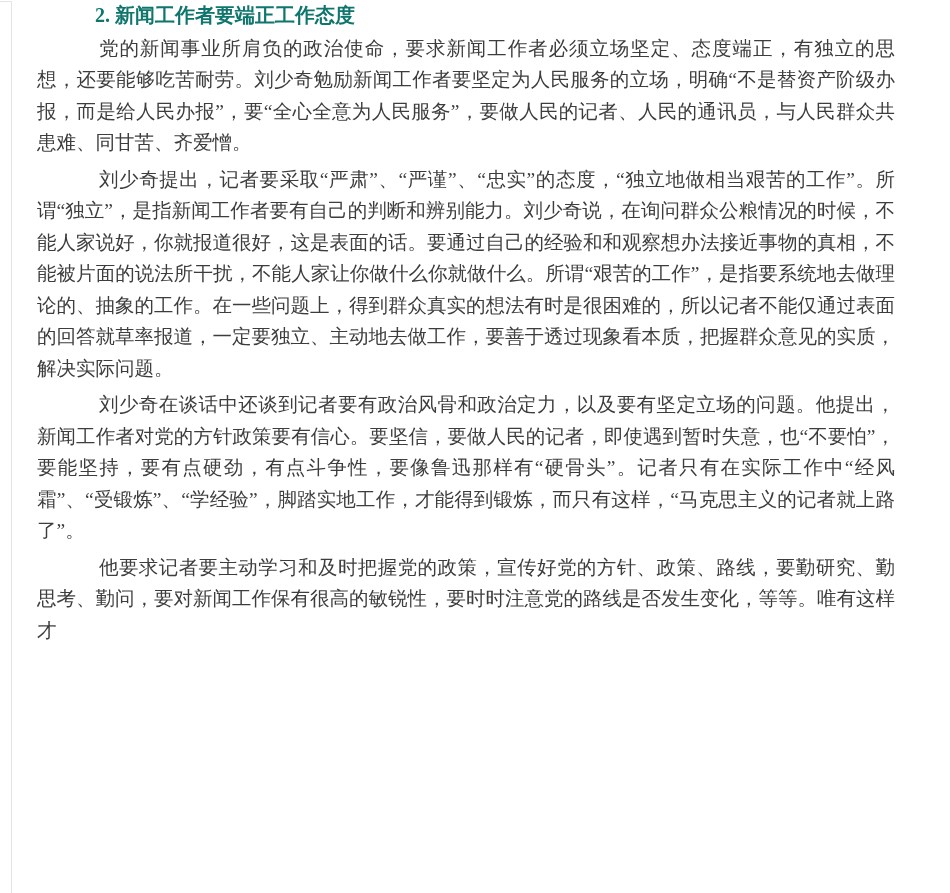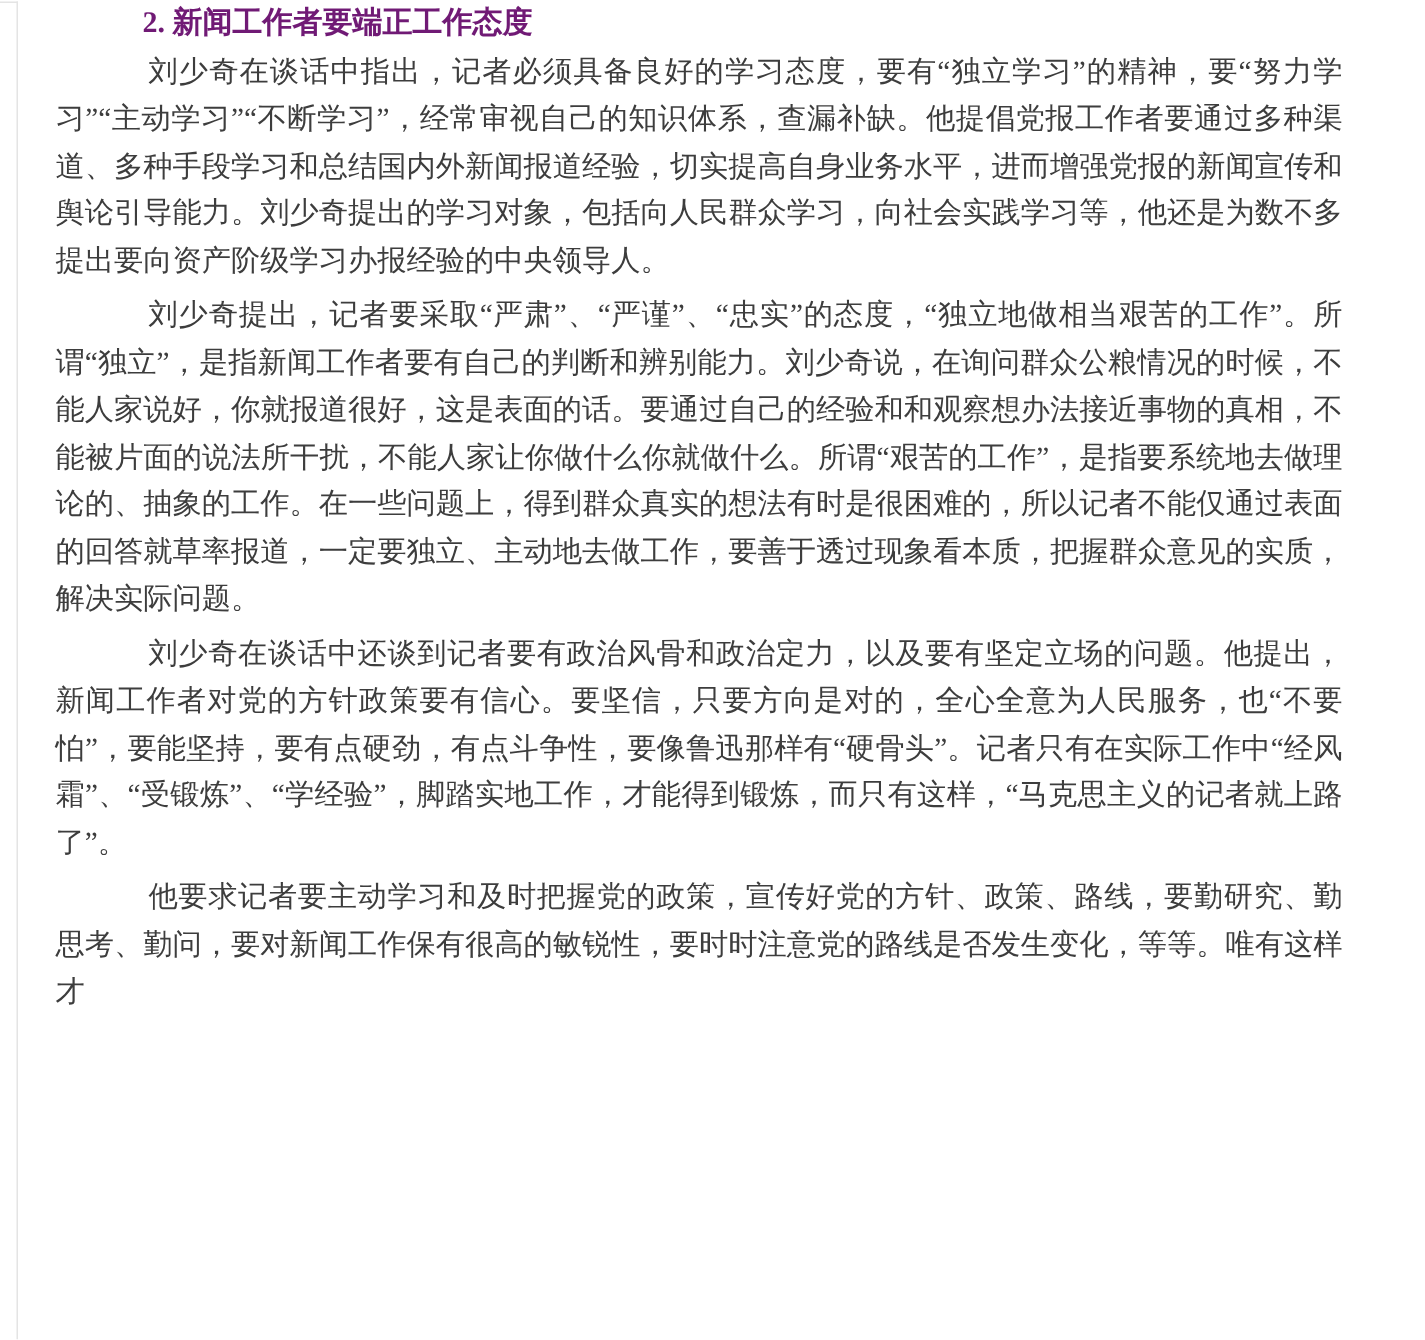--- a/index.html
+++ b/index.html
@@ -38,36 +38,36 @@
     width: 858px;
     font-size: 19.5px;
     line-height: 31.5px;
     text-align: justify;
     letter-spacing: 0;
   }
   .content h3 {
     font-size: 20px;
     font-weight: bold;
     margin: 0 0 1px 0;
-    color: #701a75;
+    color: #0f766e;
     text-indent: 58px;
     line-height: 31.5px;
     text-align: left;
   }
   .content p {
     margin: 0 0 5px 0;
     text-indent: 62px;
     word-break: break-all;
   }
 </style>
 </head>
 <body>
 
 <div class="border-corner-h"></div>
 <div class="border-v"></div>
 
 <div class="content">
   <h3>2. 新闻工作者要端正工作态度</h3>
-  <p>刘少奇在谈话中指出，记者必须具备良好的学习态度，要有“独立学习”的精神，要“努力学习”“主动学习”“不断学习”，经常审视自己的知识体系，查漏补缺。他提倡党报工作者要通过多种渠道、多种手段学习和总结国内外新闻报道经验，切实提高自身业务水平，进而增强党报的新闻宣传和舆论引导能力。刘少奇提出的学习对象，包括向人民群众学习，向社会实践学习等，他还是为数不多提出要向资产阶级学习办报经验的中央领导人。</p>
+  <p>党的新闻事业所肩负的政治使命，要求新闻工作者必须立场坚定、态度端正，有独立的思想，还要能够吃苦耐劳。刘少奇勉励新闻工作者要坚定为人民服务的立场，明确“不是替资产阶级办报，而是给人民办报”，要“全心全意为人民服务”，要做人民的记者、人民的通讯员，与人民群众共患难、同甘苦、齐爱憎。</p>
   <p>刘少奇提出，记者要采取“严肃”、“严谨”、“忠实”的态度，“独立地做相当艰苦的工作”。所谓“独立”，是指新闻工作者要有自己的判断和辨别能力。刘少奇说，在询问群众公粮情况的时候，不能人家说好，你就报道很好，这是表面的话。要通过自己的经验和和观察想办法接近事物的真相，不能被片面的说法所干扰，不能人家让你做什么你就做什么。所谓“艰苦的工作”，是指要系统地去做理论的、抽象的工作。在一些问题上，得到群众真实的想法有时是很困难的，所以记者不能仅通过表面的回答就草率报道，一定要独立、主动地去做工作，要善于透过现象看本质，把握群众意见的实质，解决实际问题。</p>
-  <p>刘少奇在谈话中还谈到记者要有政治风骨和政治定力，以及要有坚定立场的问题。他提出，新闻工作者对党的方针政策要有信心。要坚信，只要方向是对的，全心全意为人民服务，也“不要怕”，要能坚持，要有点硬劲，有点斗争性，要像鲁迅那样有“硬骨头”。记者只有在实际工作中“经风霜”、“受锻炼”、“学经验”，脚踏实地工作，才能得到锻炼，而只有这样，“马克思主义的记者就上路了”。</p>
+  <p>刘少奇在谈话中还谈到记者要有政治风骨和政治定力，以及要有坚定立场的问题。他提出，新闻工作者对党的方针政策要有信心。要坚信，要做人民的记者，即使遇到暂时失意，也“不要怕”，要能坚持，要有点硬劲，有点斗争性，要像鲁迅那样有“硬骨头”。记者只有在实际工作中“经风霜”、“受锻炼”、“学经验”，脚踏实地工作，才能得到锻炼，而只有这样，“马克思主义的记者就上路了”。</p>
   <p>他要求记者要主动学习和及时把握党的政策，宣传好党的方针、政策、路线，要勤研究、勤思考、勤问，要对新闻工作保有很高的敏锐性，要时时注意党的路线是否发生变化，等等。唯有这样才</p>
 </div>
 
 </body></html>

